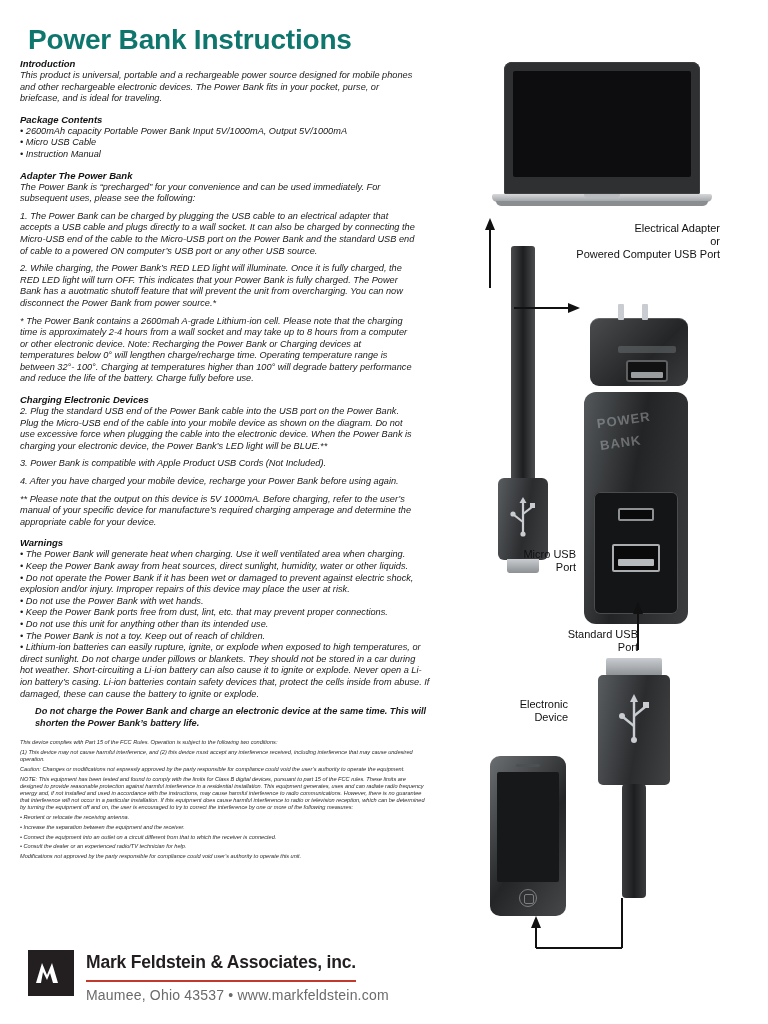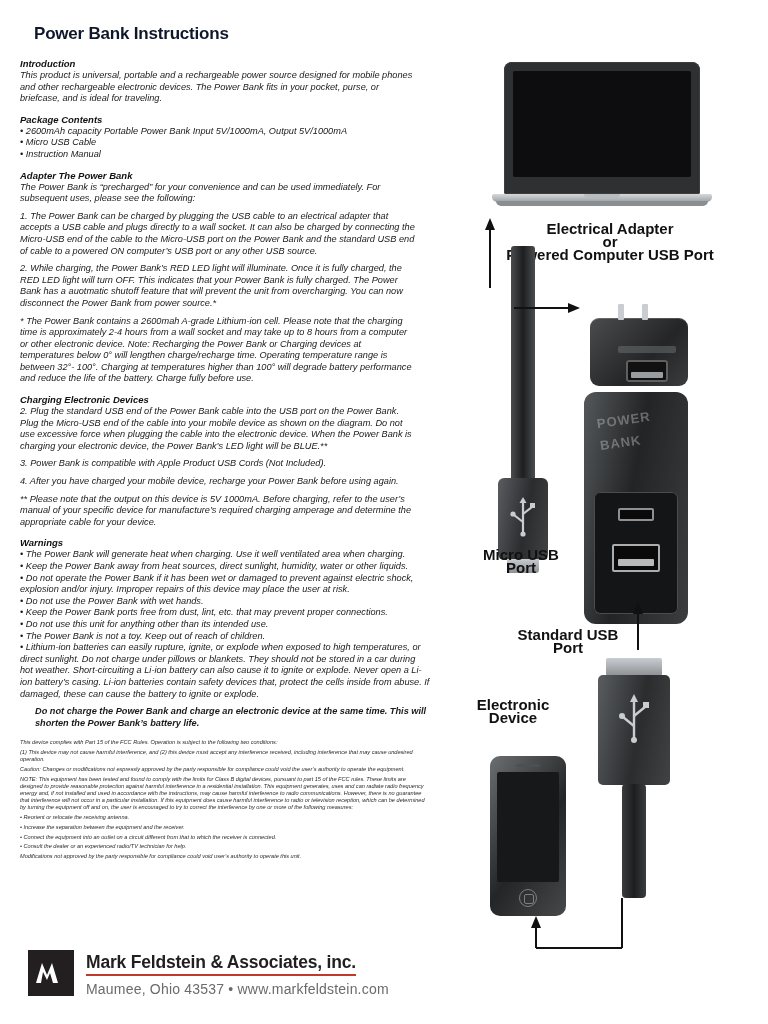--- a/index.html
+++ b/index.html
@@ -14,25 +14,24 @@
     overflow: hidden;
   }
   .page {
     position: absolute;
     left: 0; top: 0;
     width: 768px; height: 1024px;
   }
   .title {
     position: absolute;
     left: 28px; top: 24px;
-    font-size: 17px;
+    font-size: 28px;
     font-weight: bold;
     letter-spacing: -0.2px;
-    color: #0f172a;
-    margin-left: 6px;
+    color: #0f766e;
   }
   .col-left {
     position: absolute;
     left: 20px; top: 58px;
     width: 410px;
     font-style: italic;
   }
   h2.sec {
     font-size: 9.5px;
     font-weight: bold;
@@ -82,42 +81,42 @@
     flex: 0 0 auto;
   }
   .logo-mark svg { position: absolute; left: 0; top: 0; }
   .footer-text { margin-left: 12px; padding-top: 2px; }
   .company {
     font-size: 17.5px;
     font-weight: bold;
     color: #231f20;
     border-bottom: 2px solid #c0392b;
     display: inline-block;
-    padding-bottom: 1px;
+    padding-bottom: 7px;
     letter-spacing: -0.2px;
   }
   .addr {
     font-size: 14px;
     color: #6b6b6b;
     margin-top: 5px;
     letter-spacing: 0.2px;
   }
 
   
   .col-right {
     position: absolute;
     left: 452px; top: 50px;
     width: 300px; height: 960px;
   }
   .diagram-label {
     position: absolute;
-    font-size: 15px;
-    font-weight: bold;
+    font-size: 11px;
+    font-weight: normal;
     color: #111;
-    text-align: center;
+    text-align: right;
     line-height: 13px;
   }
 
   
   .laptop { position: absolute; left: 40px; top: 12px; width: 220px; height: 160px; }
   .laptop .screen-outer {
     position: absolute; left: 12px; top: 0;
     width: 196px; height: 132px;
     background: #2f3031;
     border-radius: 8px 8px 2px 2px;

